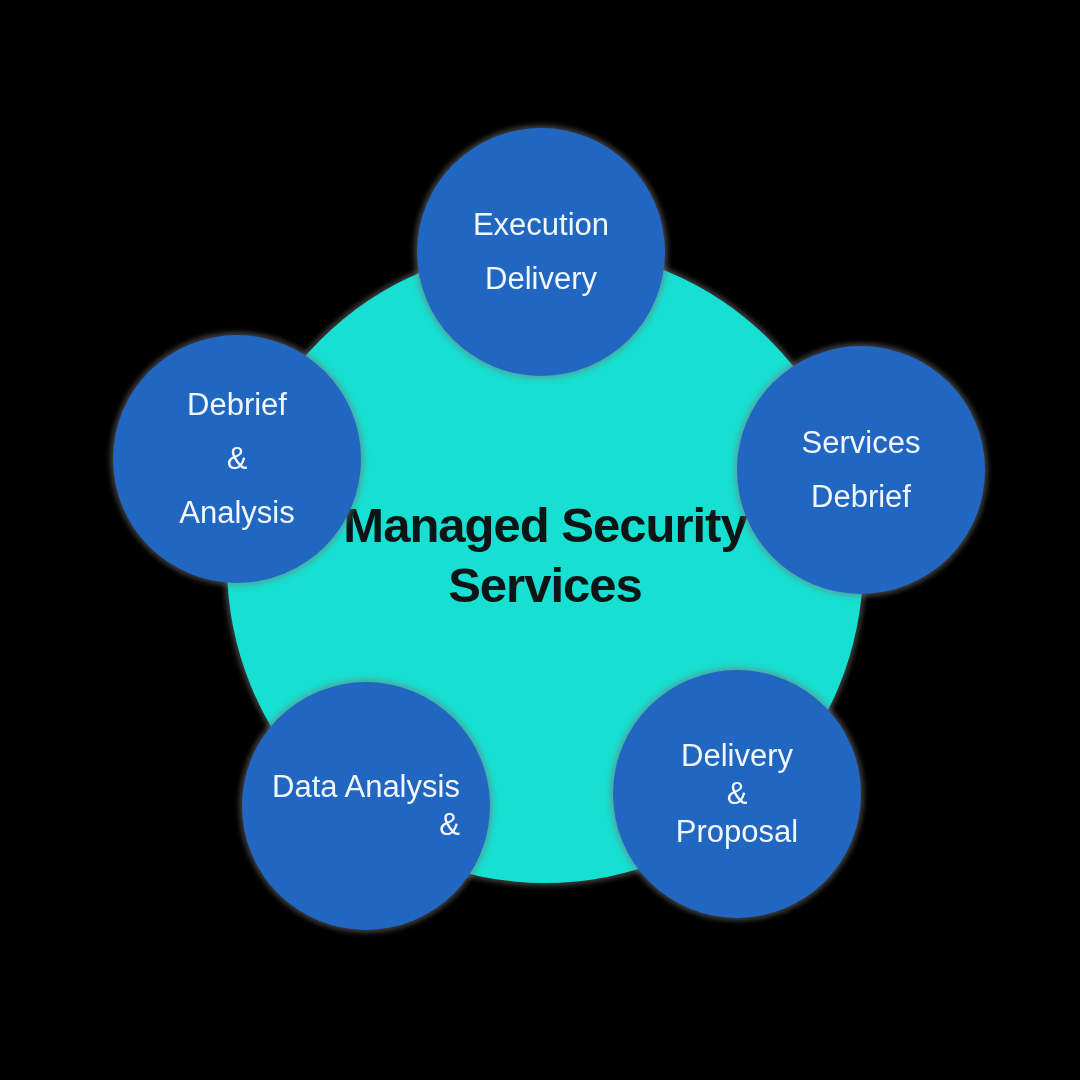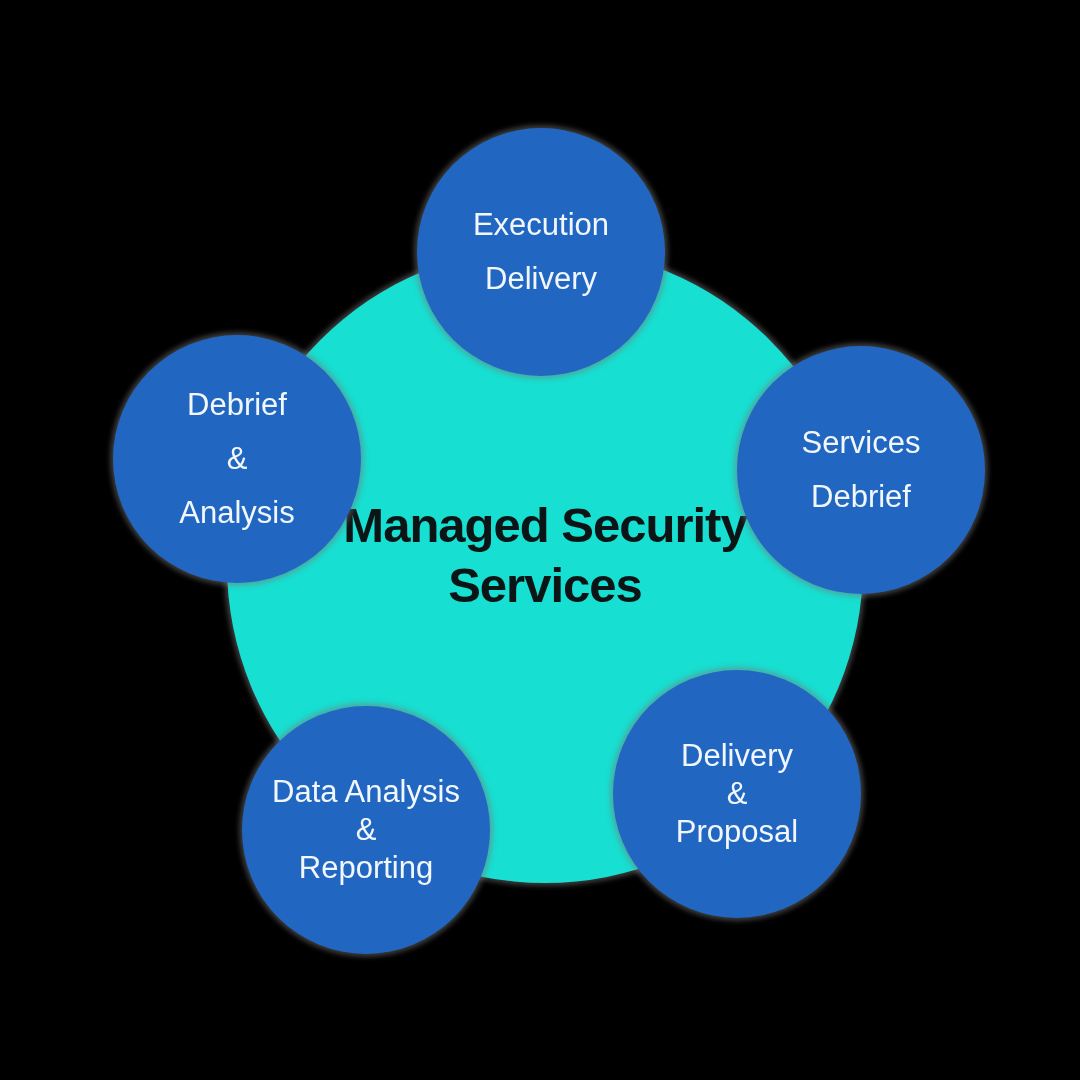--- a/index.html
+++ b/index.html
@@ -55,21 +55,21 @@
     font-size: 31px;
     font-weight: normal;
     line-height: 54px;
   }
   .node-text.tight {
     line-height: 38px;
   }
   .node-top          { left: 417px; top: 128px; }
   .node-right        { left: 737px; top: 346px; }
   .node-bottom-right { left: 613px; top: 670px; }
-  .node-bottom-left  { left: 242px; top: 706px; }
+  .node-bottom-left  { left: 242px; top: 682px; text-align: right; }
   .node-left         { left: 113px; top: 335px; justify-content: center; }
 </style>
 </head>
 <body>
 
 <div class="canvas">
 
   <div class="center-circle"></div>
 
   <div class="center-title">
@@ -96,21 +96,20 @@
       <div>Delivery</div>
       <div>&amp;</div>
       <div>Proposal</div>
     </div>
   </div>
 
   <div class="node node-bottom-left">
     <div class="node-text tight">
       <div>Data Analysis</div>
       <div>&amp;</div>
-      <div>Reporting</div>
     </div>
   </div>
 
   <div class="node node-left">
     <div class="node-text">
       <div>Debrief</div>
       <div>&amp;</div>
       <div>Analysis</div>
     </div>
   </div>

